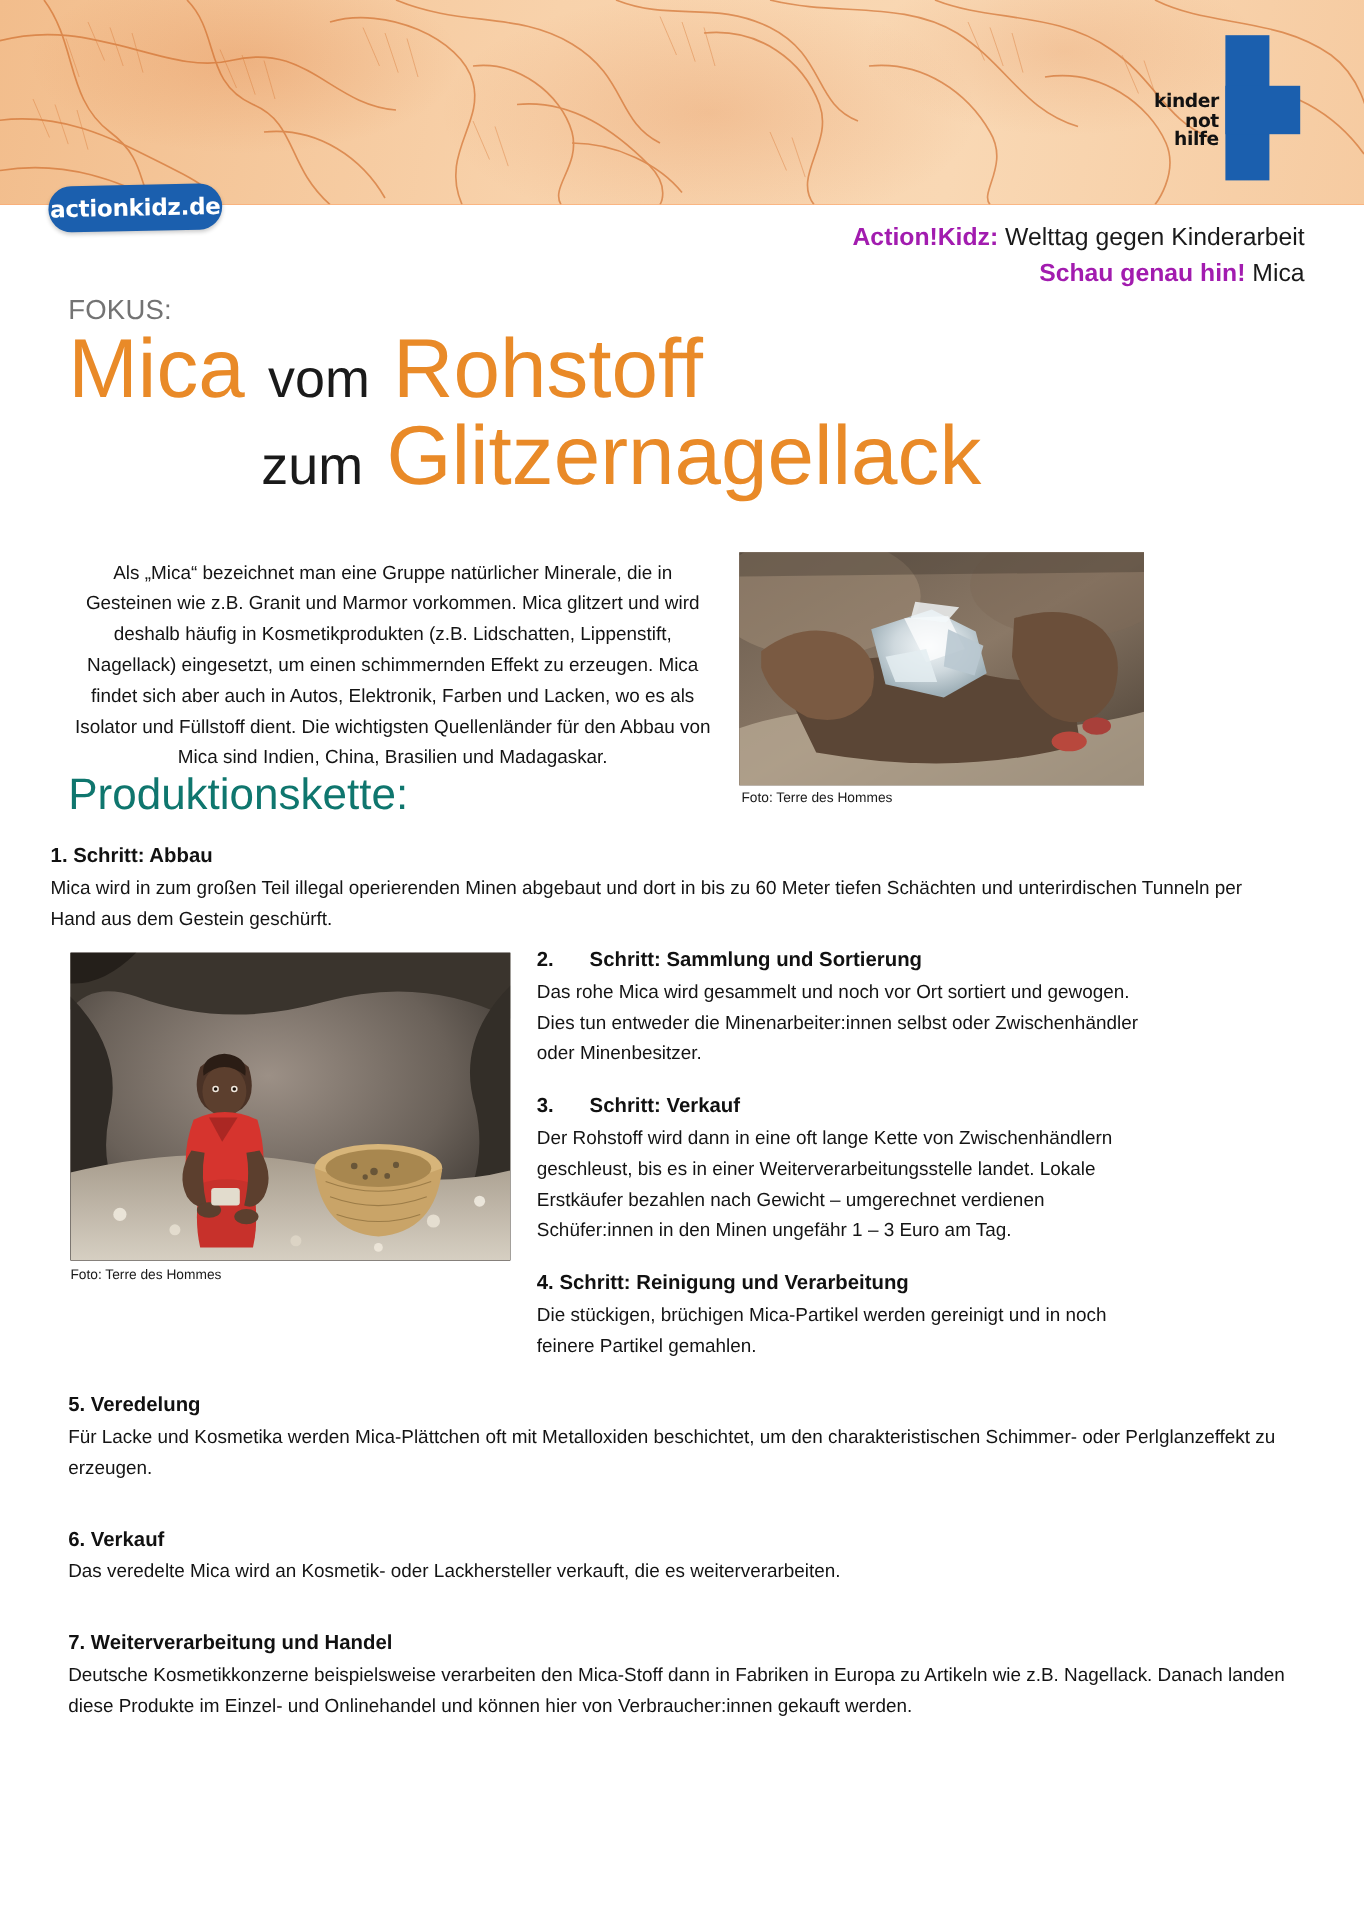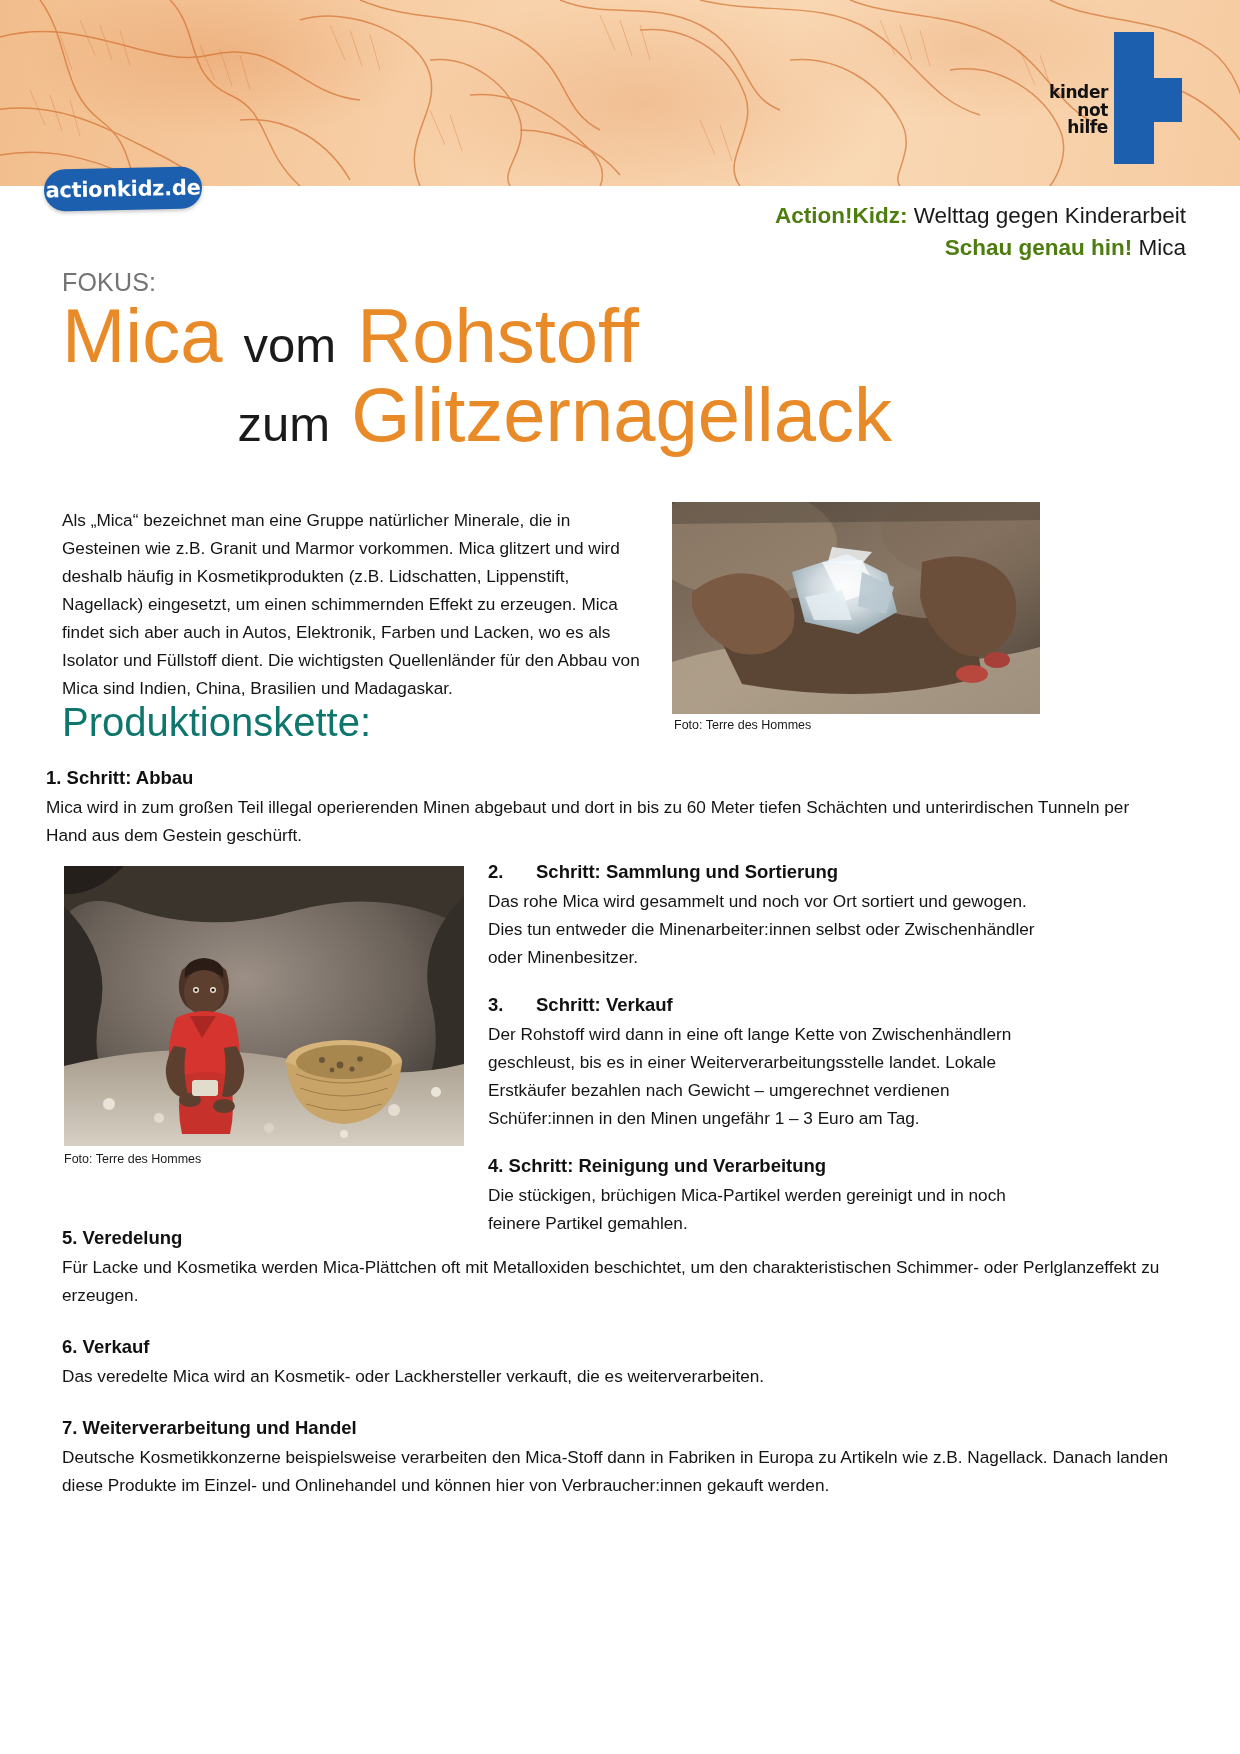--- a/index.html
+++ b/index.html
@@ -98,21 +98,21 @@
   
   .kicker {
     position: absolute;
     right: 54px;
     top: 200px;
     text-align: right;
     font-size: 22.5px;
     line-height: 1.42;
     color: #1a1a1a;
   }
-  .kicker .hl { color: #4d7c0f; font-weight: bold; }
+  .kicker .hl { color: #a21caf; font-weight: bold; }
 
   
   .fokus {
     position: absolute;
     left: 62px; top: 268px;
     font-size: 25px;
     color: #737373;
     letter-spacing: .2px;
     text-align: right;
   }
@@ -140,21 +140,21 @@
   .sm { font-size: 49px; }
 
   
   .intro {
     position: absolute;
     left: 62px; top: 506px;
     width: 590px;
     font-size: 17.2px;
     line-height: 1.63;
     color: #141414;
-    text-align: left;
+    text-align: center;
   }
 
   
   .photo-top {
     position: absolute;
     left: 672px; top: 502px;
     width: 368px; height: 212px;
     overflow: hidden;
     background: #6a5a4c;
   }
@@ -218,21 +218,21 @@
   .col-right .blk { margin-bottom: 22px; }
   .col-right .blk:last-child { margin-bottom: 0; }
   .step-h .num { display: inline-block; min-width: 48px; }
 
   
   .col-full {
     position: absolute;
     left: 62px; top: 1226px;
     width: 1120px;
   }
-  .col-full .blk { margin-bottom: 26px; }
+  .col-full .blk { margin-bottom: 26px; margin-top: 39px; }
   .col-full .blk:last-child { margin-bottom: 0; }
 
   
   .ph-inner { position: absolute; inset: 0; }
 </style>
 </head>
 <body>
 
 <div class="page">
 

